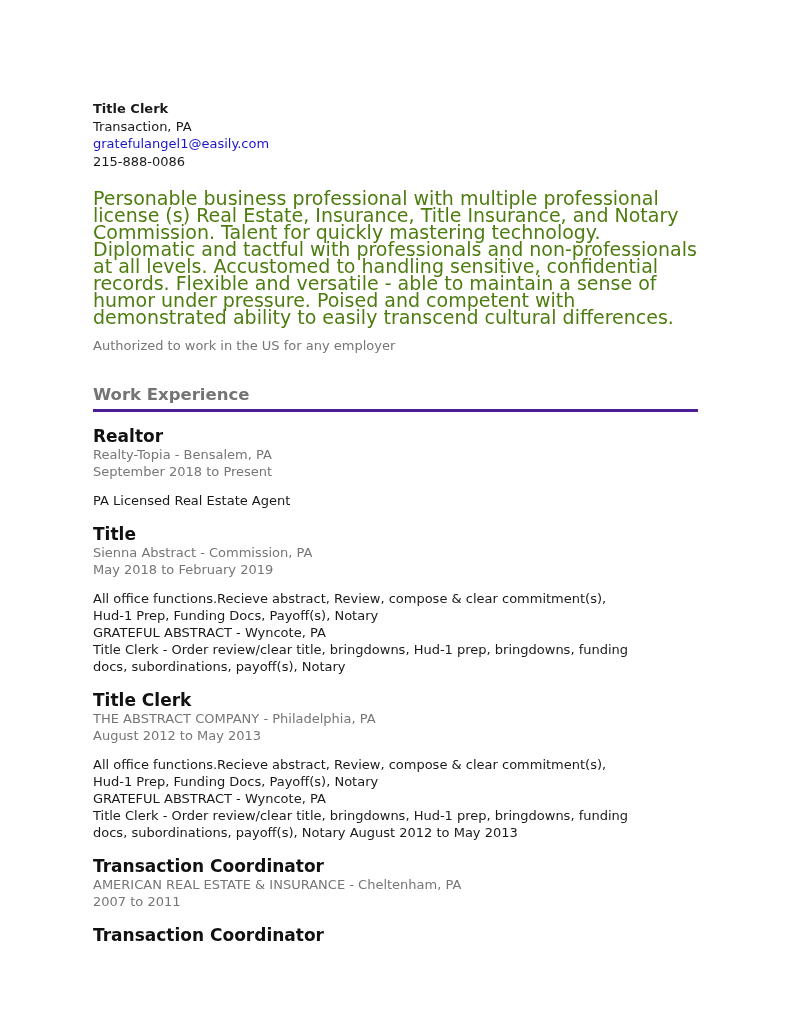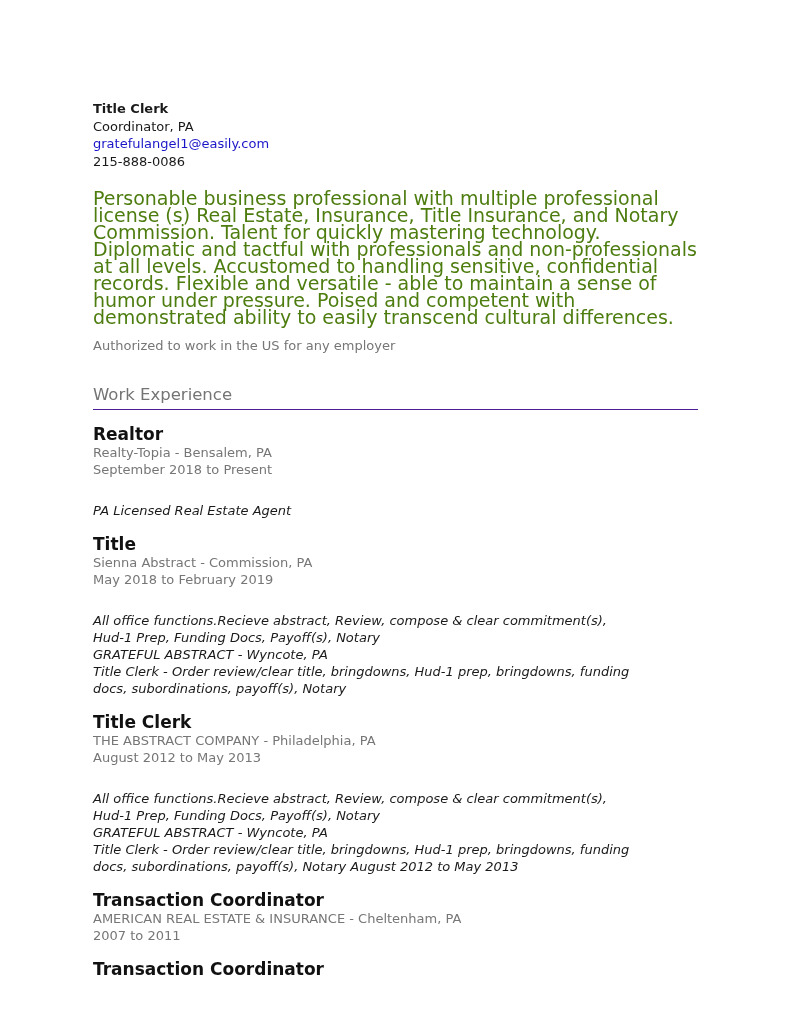--- a/index.html
+++ b/index.html
@@ -44,56 +44,55 @@
   }
   .authorized {
     margin-top: 11px;
     font-size: 13px;
     line-height: 17px;
     color: #767676;
   }
   .section-heading {
     margin-top: 31px;
     font-size: 16.5px;
-    font-weight: 400;
+    font-weight: 700;
     color: #747474;
     padding-bottom: 5px;
-    border-bottom: 1px solid #4c1d95;
+    border-bottom: 3px solid #4c1d95;
   }
   .job { margin-top: 15px; }
   .job-title {
     font-size: 17px;
     font-weight: bold;
     color: #111111;
     line-height: 19px;
   }
   .job-meta {
     font-size: 13px;
     line-height: 17px;
     color: #767676;
   }
   .job-desc {
-    margin-top: 24px;
+    margin-top: 12px;
     font-size: 13px;
     line-height: 17px;
     color: #1a1a1a;
     white-space: pre-line;
     width: 610px;
-    font-style: italic;
   }
   .job + .job { margin-top: 16px; }
 </style>
 </head>
 <body>
 
 <div class="page">
 
 
   <div class="contact-line headline">Title Clerk</div>
-  <div class="contact-line">Coordinator, PA</div>
+  <div class="contact-line">Transaction, PA</div>
   <div class="contact-line">
     <a class="email-link">gratefulangel1@easily.com</a>
   </div>
   <div class="contact-line">215-888-0086</div>
 
   <div class="summary">Personable business professional with multiple professional license (s) Real Estate, Insurance, Title Insurance, and Notary Commission. Talent for quickly mastering technology. Diplomatic and tactful with professionals and non-professionals at all levels. Accustomed to handling sensitive, confidential records. Flexible and versatile - able to maintain a sense of humor under pressure. Poised and competent with demonstrated ability to easily transcend cultural differences.</div>
 
   <div class="authorized">Authorized to work in the US for any employer</div>
 
   <div class="section-heading">Work Experience</div>

